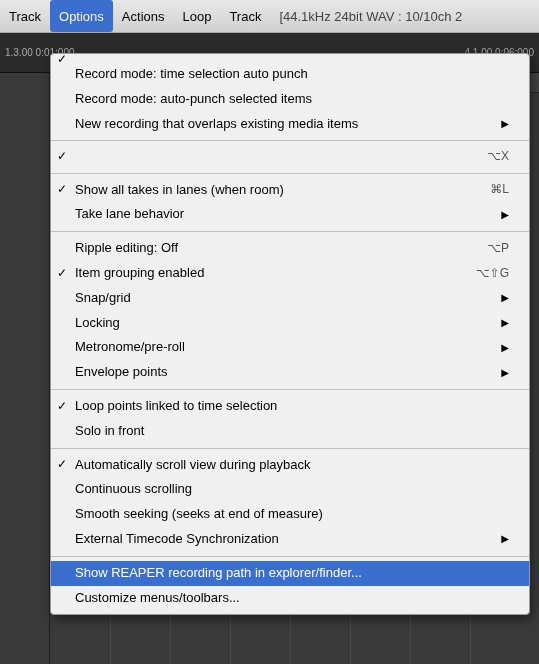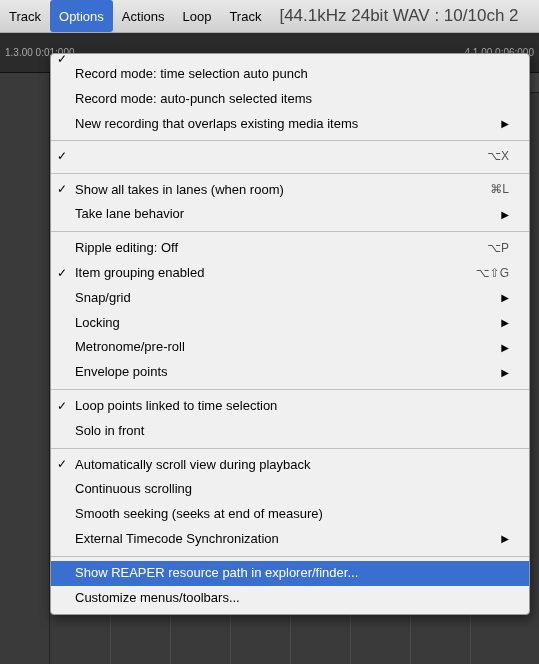--- a/index.html
+++ b/index.html
@@ -175,21 +175,21 @@
   </div>
   <div class="menubar-item">
     <span>Actions</span>
   </div>
   <div class="menubar-item">
     <span>Loop</span>
   </div>
   <div class="menubar-item">
     <span>Track</span>
   </div>
-  <div class="menubar-item" style="font-size:17px; color:#444;">
+  <div class="menubar-item" style="font-size:13px; color:#444;">
     <span>[44.1kHz 24bit WAV : 10/10ch 2</span>
   </div>
 </div>
 
 <div class="infobar">
   <span style="color:#aaa; font-size:10px;">1.3.00
 0:01:000</span>
   <span style="color:#aaa; font-size:10px; margin-left:auto;">4.1.00
 0:06:000</span>
 </div>
@@ -311,21 +311,21 @@
       </div>
 
       <div class="menu-item">
         <span class="menu-item-label">External Timecode Synchronization</span>
         <span class="arrow">▶</span>
       </div>
 
       <div class="menu-item separator"></div>
 
       <div class="menu-item highlighted">
-        <span class="menu-item-label">Show REAPER resource path in explorer/finder...</span>
+        <span class="menu-item-label">Show REAPER recording path in explorer/finder...</span>
       </div>
 
       <div class="menu-item">
         <span class="menu-item-label">Customize menus/toolbars...</span>
       </div>
 
     </div>
   </div>
 </div>
 

